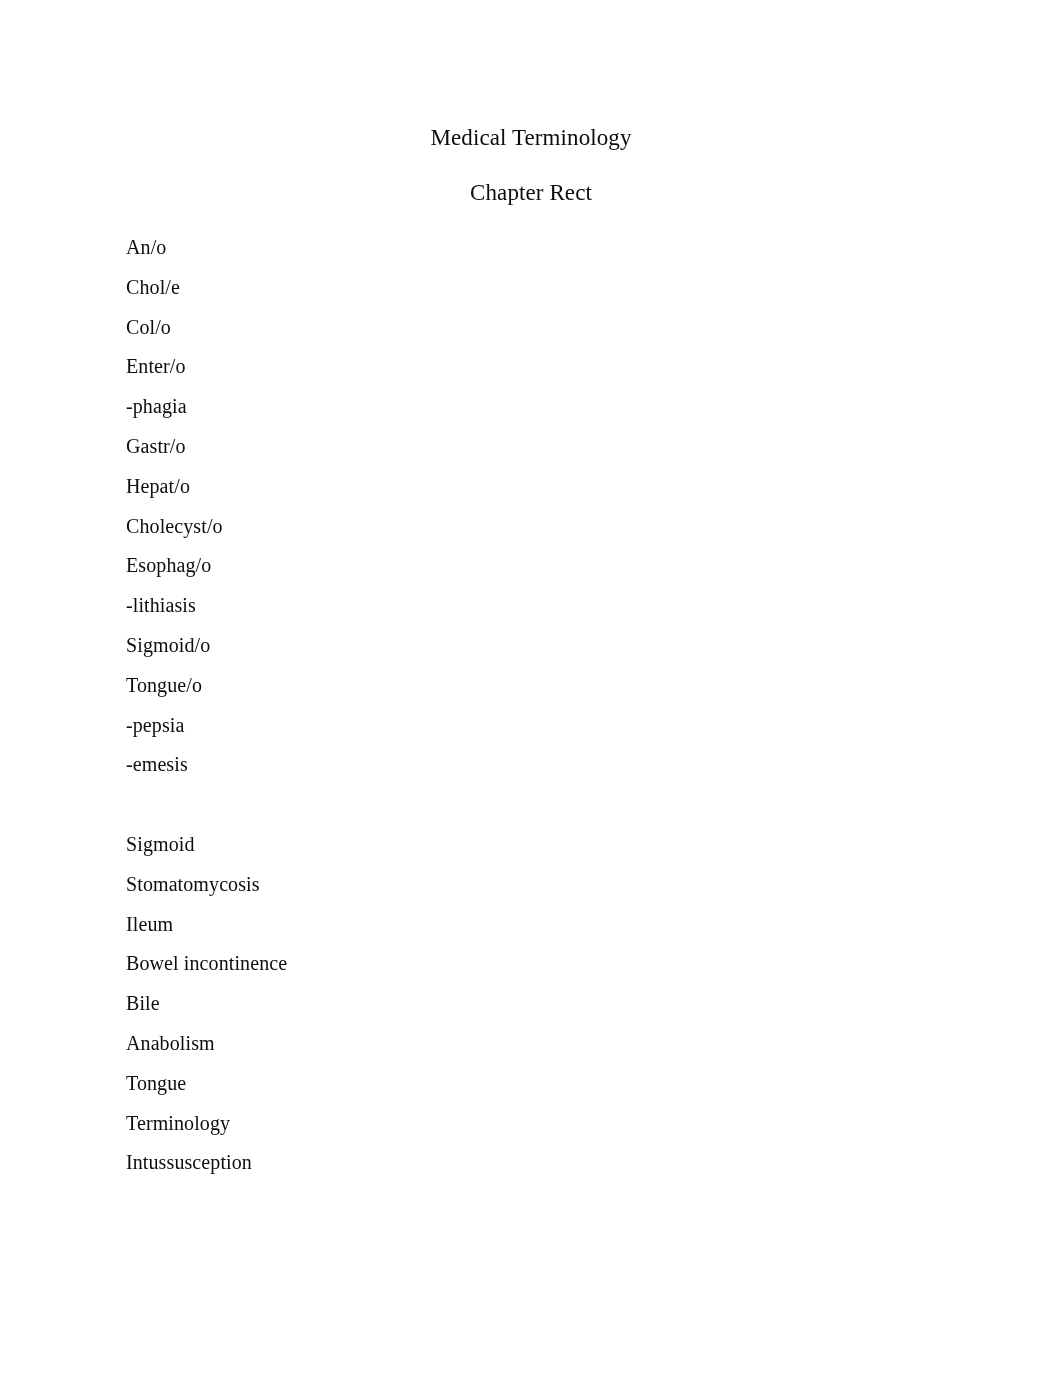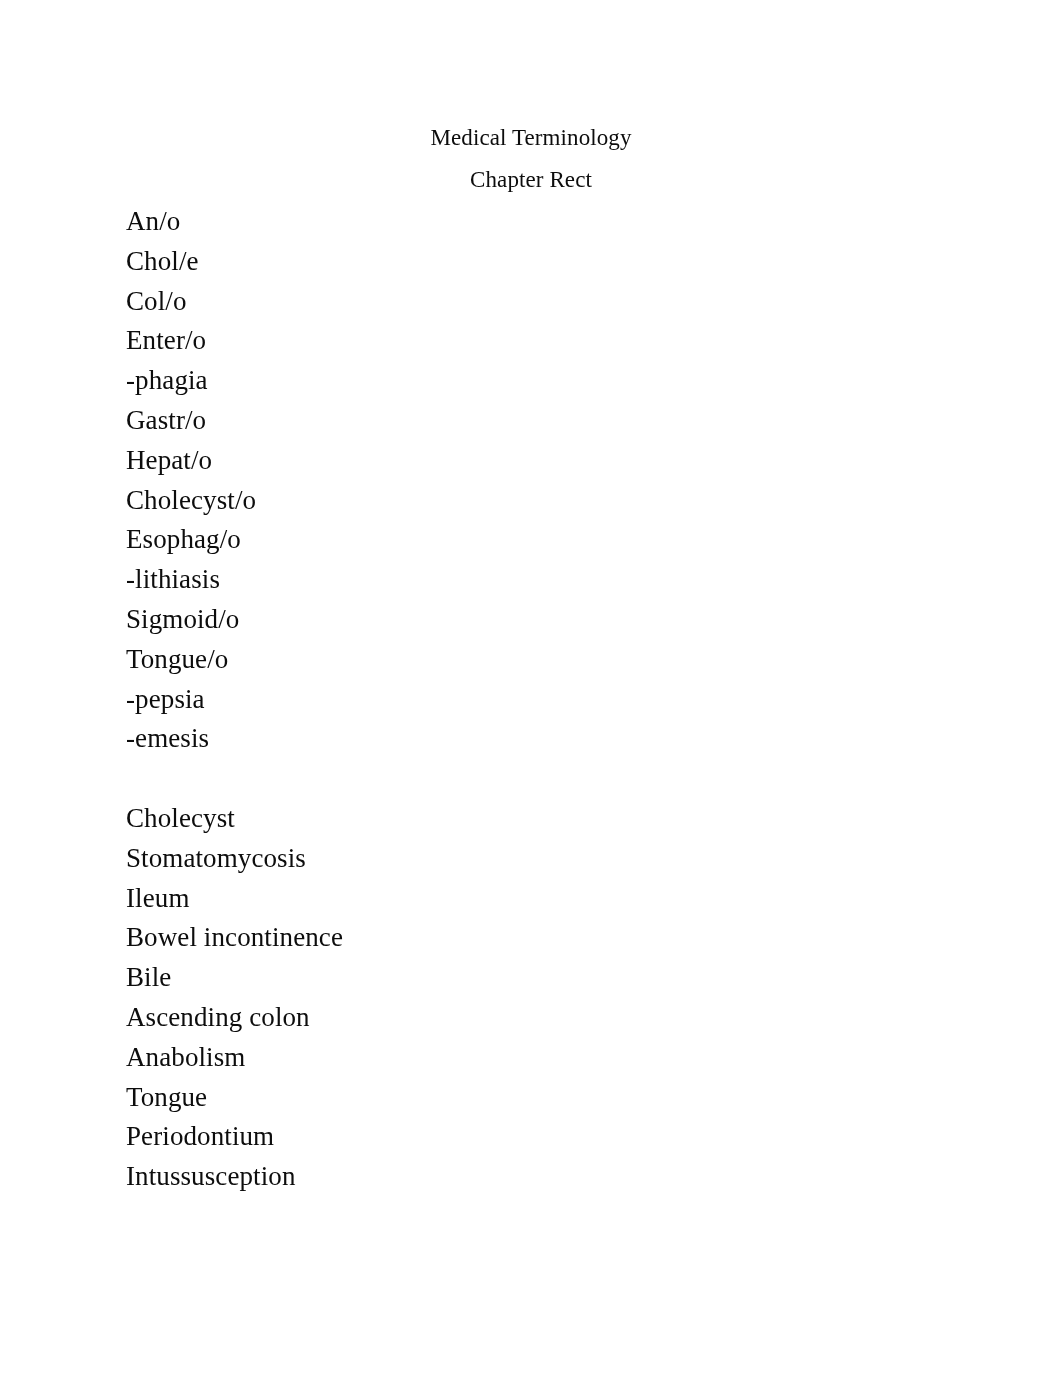--- a/index.html
+++ b/index.html
@@ -29,33 +29,33 @@
     margin-top: 118px;
     text-align: center;
   }
   .doc-title,
   .doc-subtitle {
     display: block;
     font-size: 23px;
     line-height: 39px;
     letter-spacing: 0.1px;
     font-weight: normal;
-    margin: 3px;
+    margin: 16px;
     color: #0d0d0d;
   }
   .doc-title {
     
     padding-right: 0px;
   }
   .list-block {
     margin-top: 2px;
     padding-left: 126px;
   }
   .term-line {
-    font-size: 27px;
+    font-size: 20px;
     line-height: 39.8px;
     letter-spacing: 0.1px;
     white-space: pre;
     color: #0d0d0d;
   }
   .spacer-line {
     height: 39.8px;
     line-height: 39.8px;
     font-size: 23px;
   }
@@ -82,26 +82,25 @@
       <div class="term-line">Cholecyst/o</div>
       <div class="term-line">Esophag/o</div>
       <div class="term-line">-lithiasis</div>
       <div class="term-line">Sigmoid/o</div>
       <div class="term-line">Tongue/o</div>
       <div class="term-line">-pepsia</div>
       <div class="term-line">-emesis</div>
 
       <div class="spacer-line">&nbsp;</div>
 
-      <div class="term-line">Cholecyst</div>
+      <div class="term-line">Sigmoid</div>
       <div class="term-line">Stomatomycosis</div>
       <div class="term-line">Ileum</div>
       <div class="term-line">Bowel incontinence</div>
       <div class="term-line">Bile</div>
-      <div class="term-line">Ascending colon</div>
       <div class="term-line">Anabolism</div>
       <div class="term-line">Tongue</div>
-      <div class="term-line">Periodontium</div>
+      <div class="term-line">Terminology</div>
       <div class="term-line">Intussusception</div>
     </div>
 
   </div>
 </div>
 
 </body></html>

